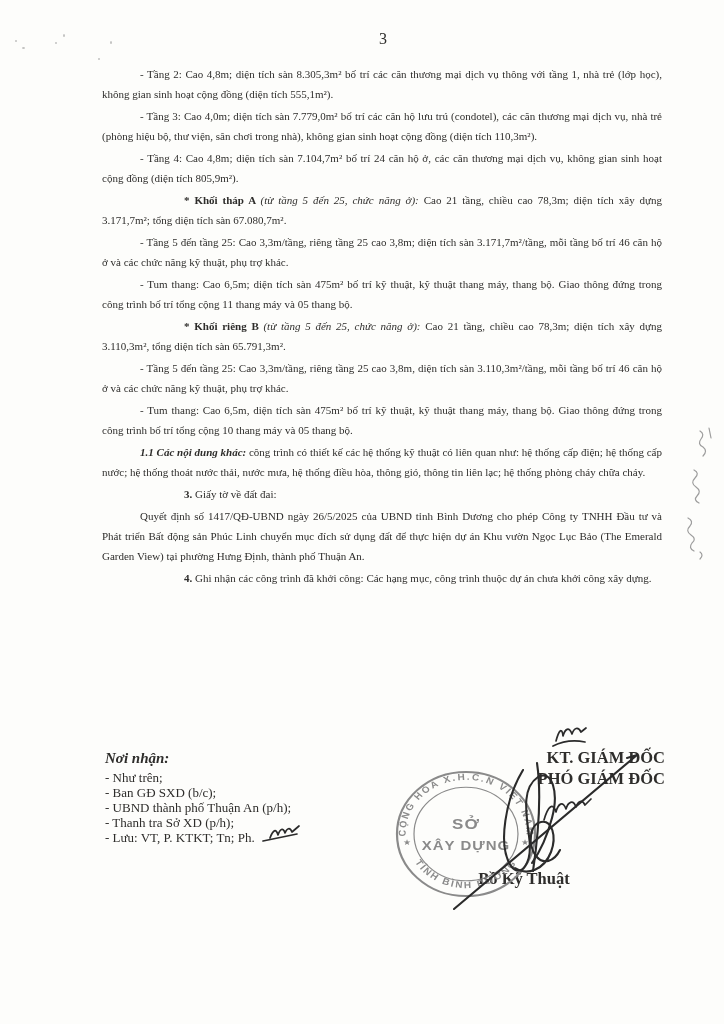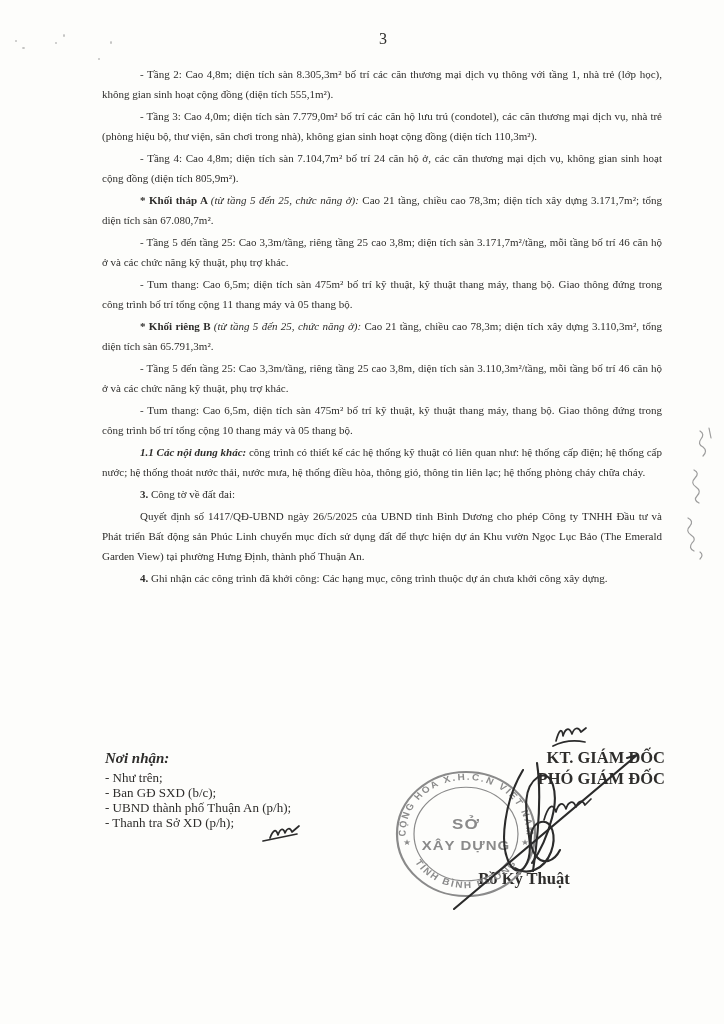--- a/index.html
+++ b/index.html
@@ -13,21 +13,21 @@
   }
   .page-number{
     position:absolute;left:103px;top:30px;width:560px;
     text-align:center;font-size:16px;
   }
   .body-text{
     position:absolute;left:102px;top:64px;width:560px;
     font-size:11px;line-height:20px;text-align:justify;
   }
   .body-text p{margin:0 0 2px;text-indent:38px;}
-  .b{font-weight:bold;}
+  .b{font-weight:bold;margin-left:44px;}
   .i{font-style:italic;}
   .bi{font-weight:bold;font-style:italic;}
   .recipients{
     position:absolute;left:105px;top:751px;width:300px;
     font-size:13px;line-height:15px;
   }
   .recipients-heading{
     font-weight:bold;font-style:italic;font-size:15px;
     margin-bottom:4px;
   }
@@ -76,31 +76,32 @@
     <p><span>- Tầng 2: Cao 4,8m; diện tích sàn 8.305,3m² bố trí các căn thương mại dịch vụ thông với tầng 1, nhà trẻ (lớp học), không gian sinh hoạt cộng đồng (diện tích 555,1m²).</span></p>
     <p><span>- Tầng 3: Cao 4,0m; diện tích sàn 7.779,0m² bố trí các căn hộ lưu trú (condotel), các căn thương mại dịch vụ, nhà trẻ (phòng hiệu bộ, thư viện, sân chơi trong nhà), không gian sinh hoạt cộng đồng (diện tích 110,3m²).</span></p>
     <p><span>- Tầng 4: Cao 4,8m; diện tích sàn 7.104,7m² bố trí 24 căn hộ ở, các căn thương mại dịch vụ, không gian sinh hoạt cộng đồng (diện tích 805,9m²).</span></p>
     <p><span class="b">* Khối tháp A </span><span class="i">(từ tầng 5 đến 25, chức năng ở):</span><span> Cao 21 tầng, chiều cao 78,3m; diện tích xây dựng 3.171,7m²; tổng diện tích sàn 67.080,7m².</span></p>
     <p><span>- Tầng 5 đến tầng 25: Cao 3,3m/tầng, riêng tầng 25 cao 3,8m; diện tích sàn 3.171,7m²/tầng, mỗi tầng bố trí 46 căn hộ ở và các chức năng kỹ thuật, phụ trợ khác.</span></p>
     <p><span>- Tum thang: Cao 6,5m; diện tích sàn 475m² bố trí kỹ thuật, kỹ thuật thang máy, thang bộ. Giao thông đứng trong công trình bố trí tổng cộng 11 thang máy và 05 thang bộ.</span></p>
     <p><span class="b">* Khối riêng B </span><span class="i">(từ tầng 5 đến 25, chức năng ở):</span><span> Cao 21 tầng, chiều cao 78,3m; diện tích xây dựng 3.110,3m², tổng diện tích sàn 65.791,3m².</span></p>
     <p><span>- Tầng 5 đến tầng 25: Cao 3,3m/tầng, riêng tầng 25 cao 3,8m, diện tích sàn 3.110,3m²/tầng, mỗi tầng bố trí 46 căn hộ ở và các chức năng kỹ thuật, phụ trợ khác.</span></p>
     <p><span>- Tum thang: Cao 6,5m, diện tích sàn 475m² bố trí kỹ thuật, kỹ thuật thang máy, thang bộ. Giao thông đứng trong công trình bố trí tổng cộng 10 thang máy và 05 thang bộ.</span></p>
     <p><span class="bi">1.1 Các nội dung khác:</span><span> công trình có thiết kế các hệ thống kỹ thuật có liên quan như: hệ thống cấp điện; hệ thống cấp nước; hệ thống thoát nước thải, nước mưa, hệ thống điều hòa, thông gió, thông tin liên lạc; hệ thống phòng cháy chữa cháy.</span></p>
-    <p><span class="b">3.</span><span> Công tờ về đất đai:</span></p>
+    <p><span class="b">3.</span><span> Giấy tờ về đất đai:</span></p>
     <p><span>Quyết định số 1417/QĐ-UBND ngày 26/5/2025 của UBND tỉnh Bình Dương cho phép Công ty TNHH Đầu tư và Phát triển Bất động sản Phúc Linh chuyển mục đích sử dụng đất để thực hiện dự án Khu vườn Ngọc Lục Bảo (The Emerald Garden View) tại phường Hưng Định, thành phố Thuận An.</span></p>
     <p><span class="b">4.</span><span> Ghi nhận các công trình đã khởi công: Các hạng mục, công trình thuộc dự án chưa khởi công xây dựng.</span></p>
   </div>
 
   <div class="recipients">
     <div class="recipients-heading">Nơi nhận:</div>
     <div>- Như trên;</div>
     <div>- Ban GĐ SXD (b/c);</div>
     <div>- UBND thành phố Thuận An (p/h);</div>
     <div>- Thanh tra Sở XD (p/h);</div>
+    <div>- Lưu: VT, P. KTKT; Tn; Ph.</div>
   </div>
 
   <div class="sign-block">
     <div>KT. GIÁM ĐỐC</div>
     <div>PHÓ GIÁM ĐỐC</div>
   </div>
 
   <div class="signer-name">Bồ Kỹ Thuật</div>
 
   <div class="speck" style="left:15px;top:40px;width:2px;height:2px;"></div>

